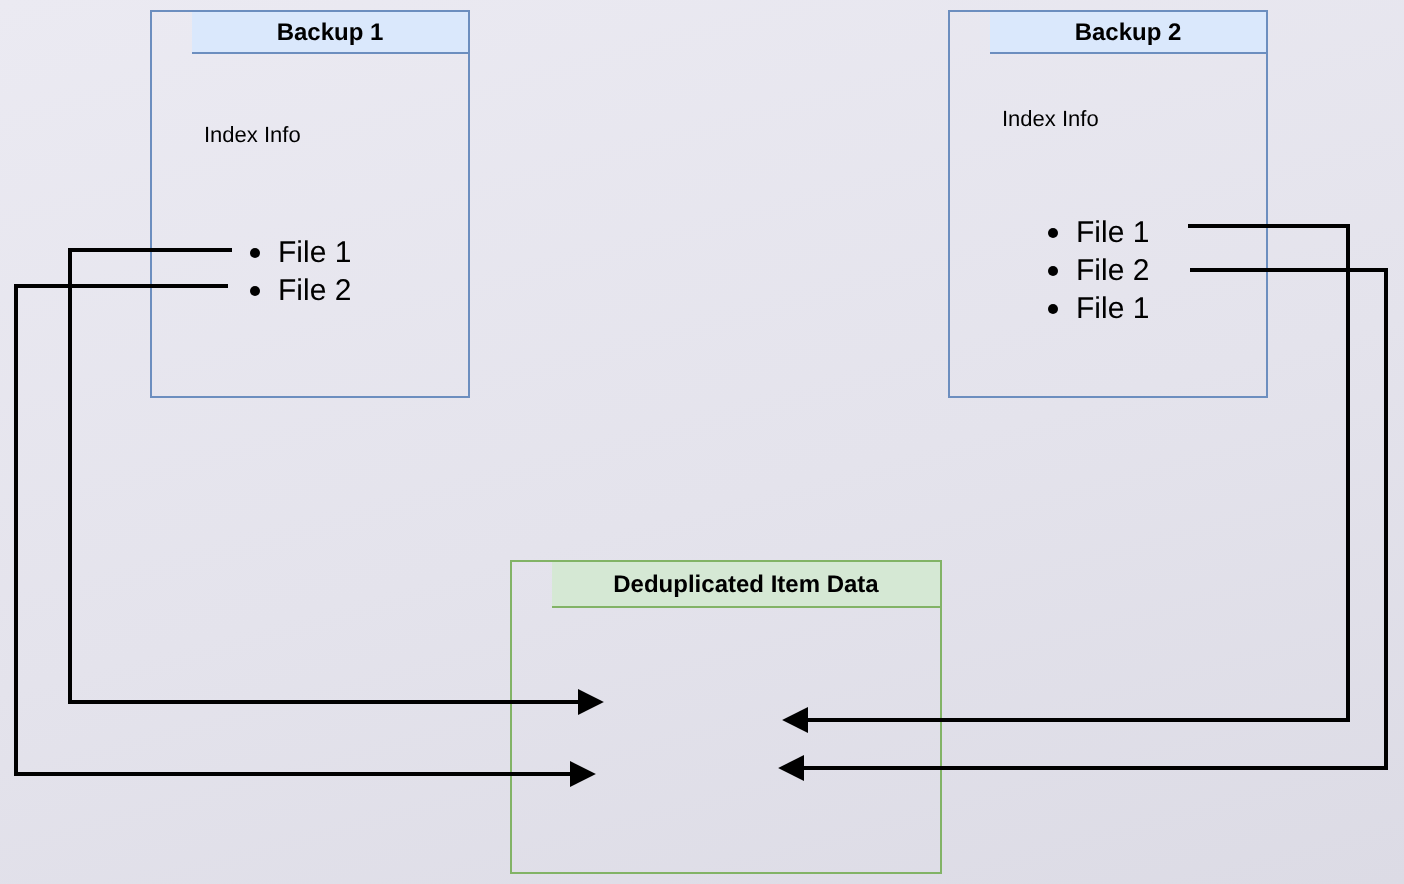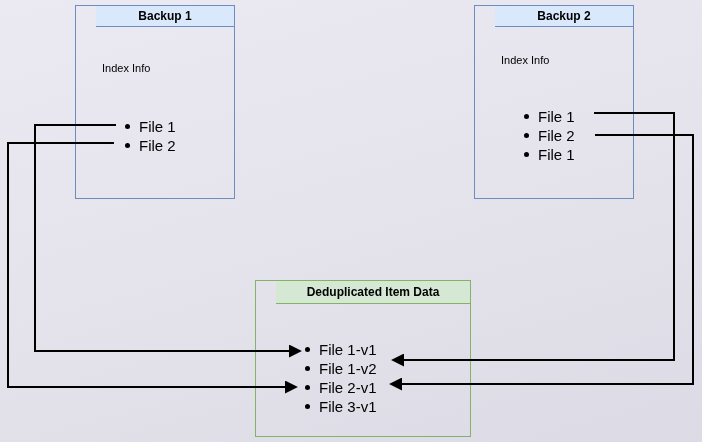--- a/index.html
+++ b/index.html
@@ -106,38 +106,20 @@
       </div>
       <div class="item-row">
         <span class="bullet"></span>
         <span class="item-label">File 1</span>
       </div>
     </div>
   </div>
 
   <div class="box green" id="box-dedup" style="left:255px; top:280px; width:216px; height:157px;">
     <div class="box-header">Deduplicated Item Data</div>
-    <div class="item-list">
-      <div class="item-row">
-        <span class="bullet"></span>
-        <span class="item-label">File 1-v1</span>
-      </div>
-      <div class="item-row">
-        <span class="bullet"></span>
-        <span class="item-label">File 1-v2</span>
-      </div>
-      <div class="item-row">
-        <span class="bullet"></span>
-        <span class="item-label">File 2-v1</span>
-      </div>
-      <div class="item-row">
-        <span class="bullet"></span>
-        <span class="item-label">File 3-v1</span>
-      </div>
-    </div>
   </div>
 
   <svg id="connector-layer" width="702" height="442" viewBox="0 0 702 442">
     <defs>
       <marker id="arrow" viewBox="0 0 10 10" refX="8.5" refY="5" markerWidth="6.5" markerHeight="6.5" orient="auto-start-reverse">
         <path class="arrowhead" d="M0,0 L10,5 L0,10 z"></path>
       </marker>
     </defs>
     <path class="connector" marker-end="url(#arrow)" d="M116,125 H35 V351 H300"></path>
     <path class="connector" marker-end="url(#arrow)" d="M114,143 H8 V387 H296"></path>

